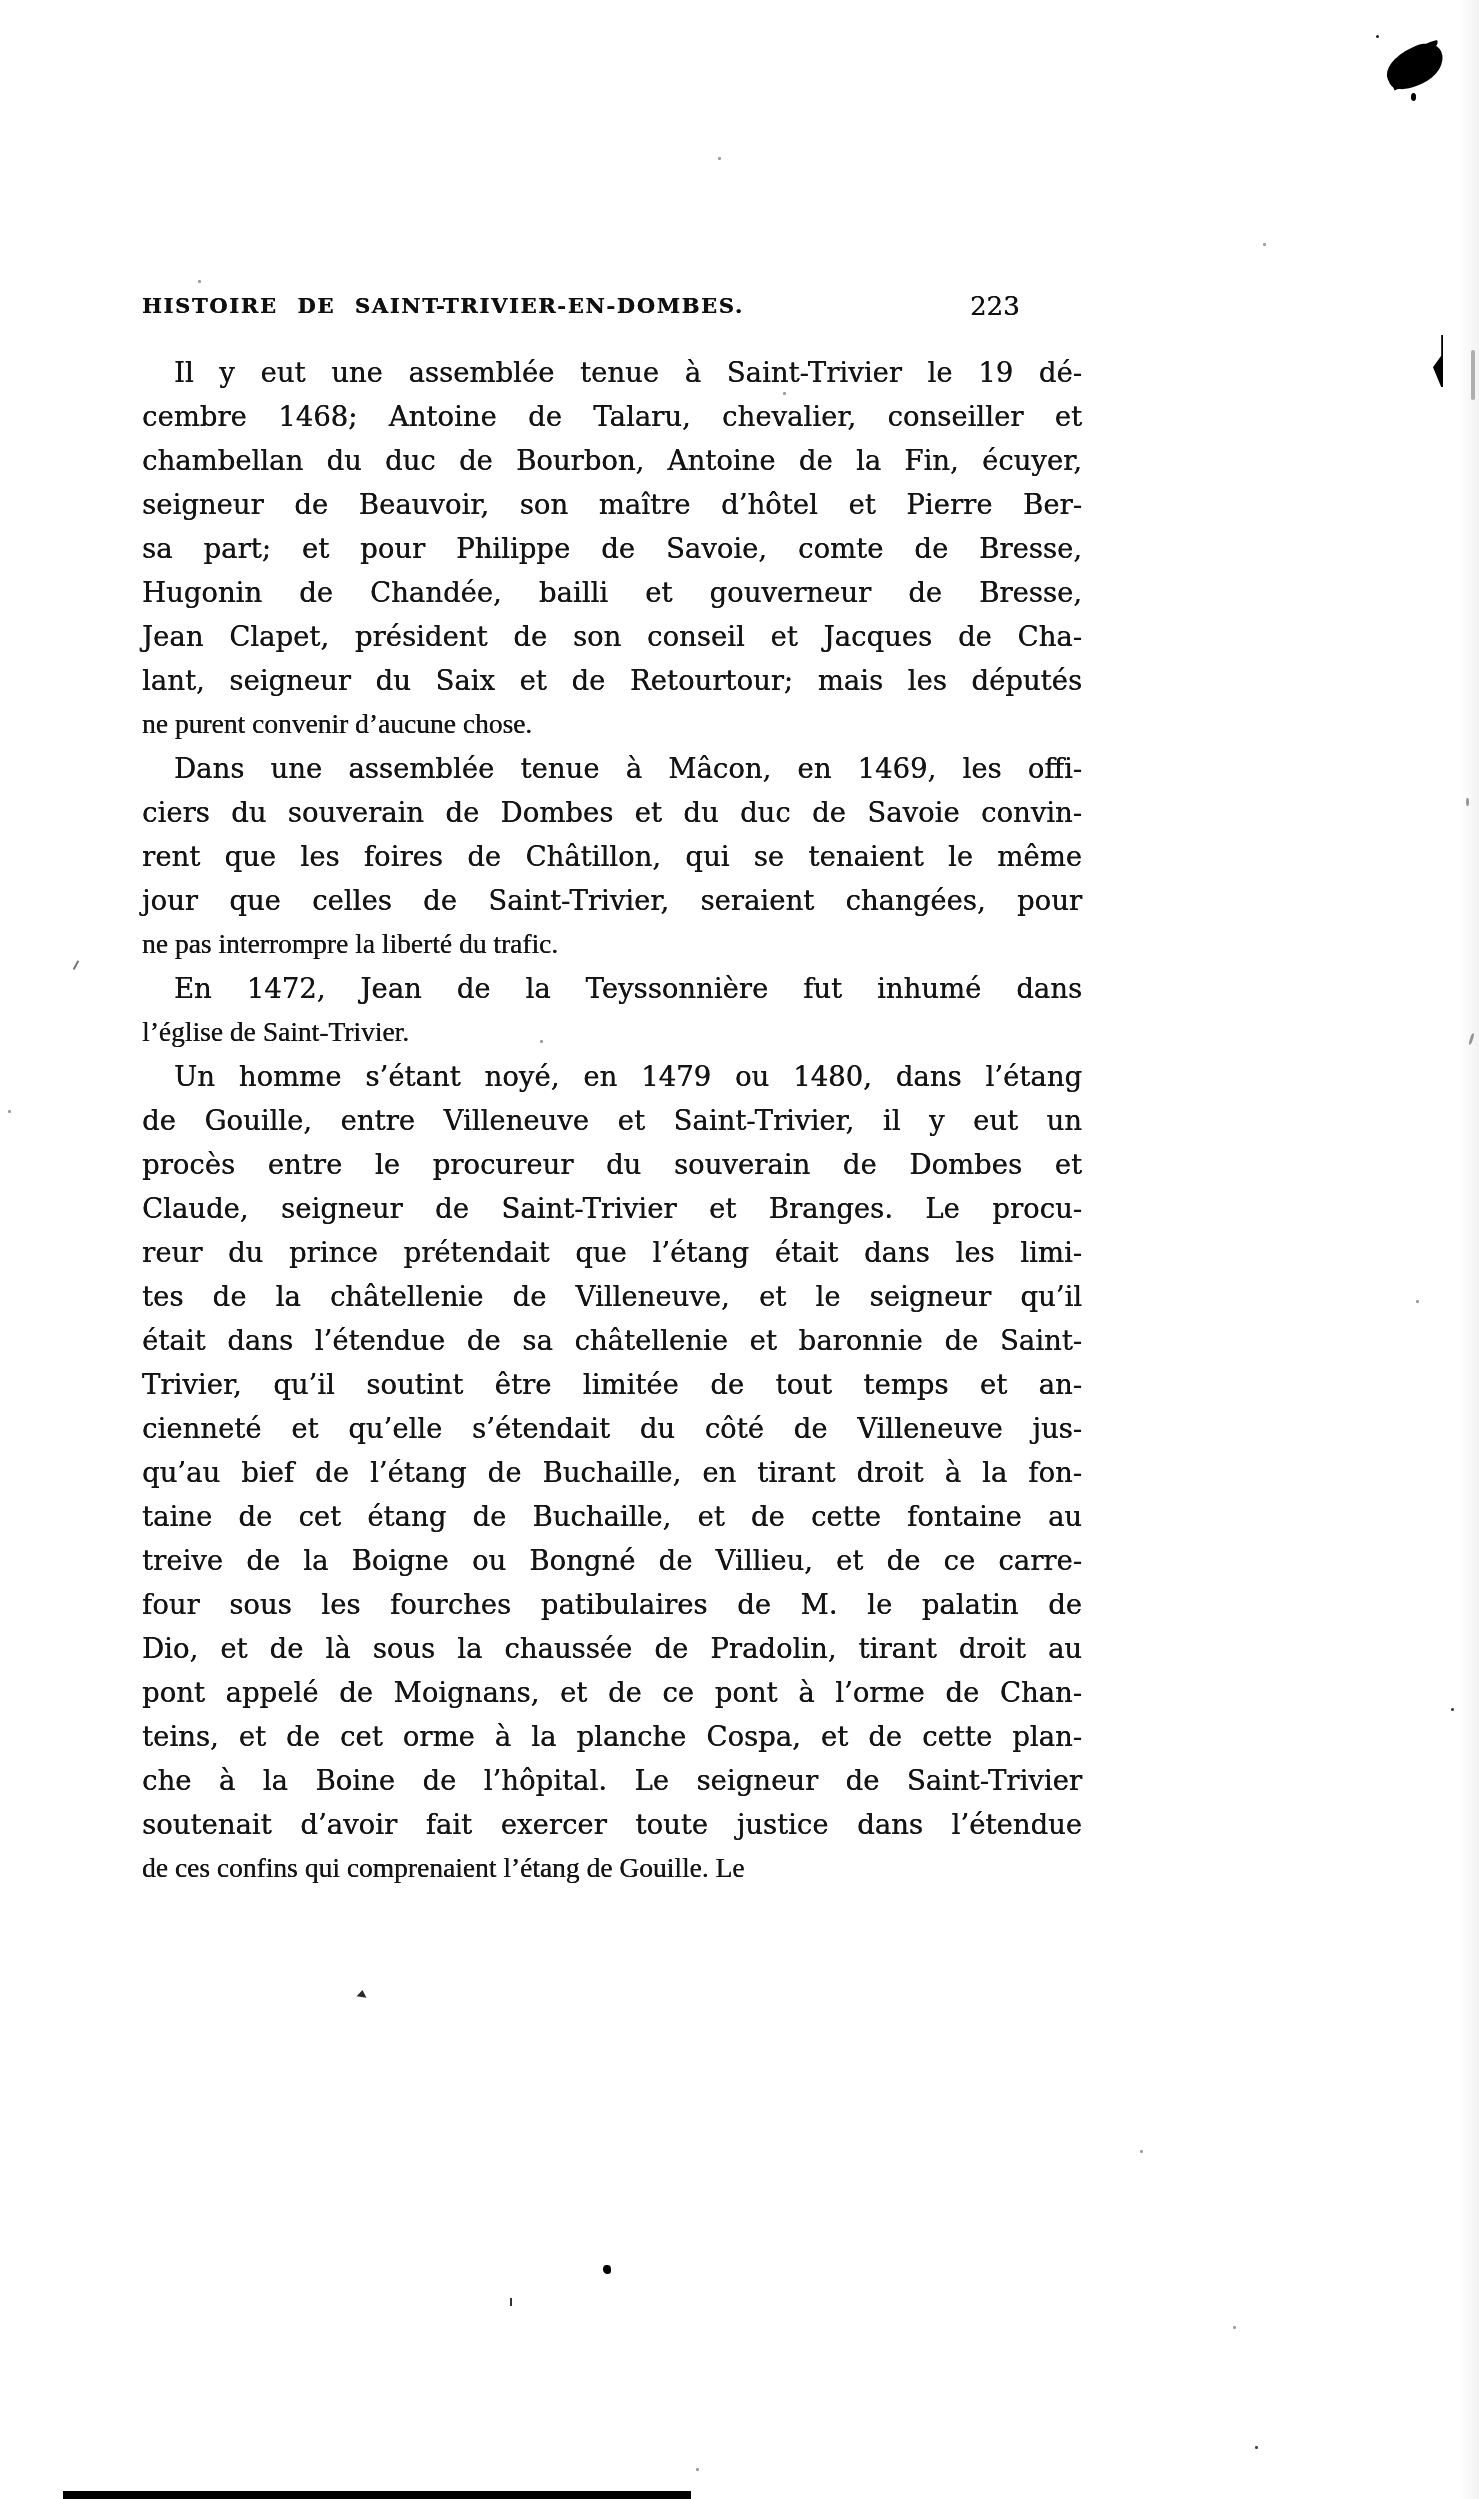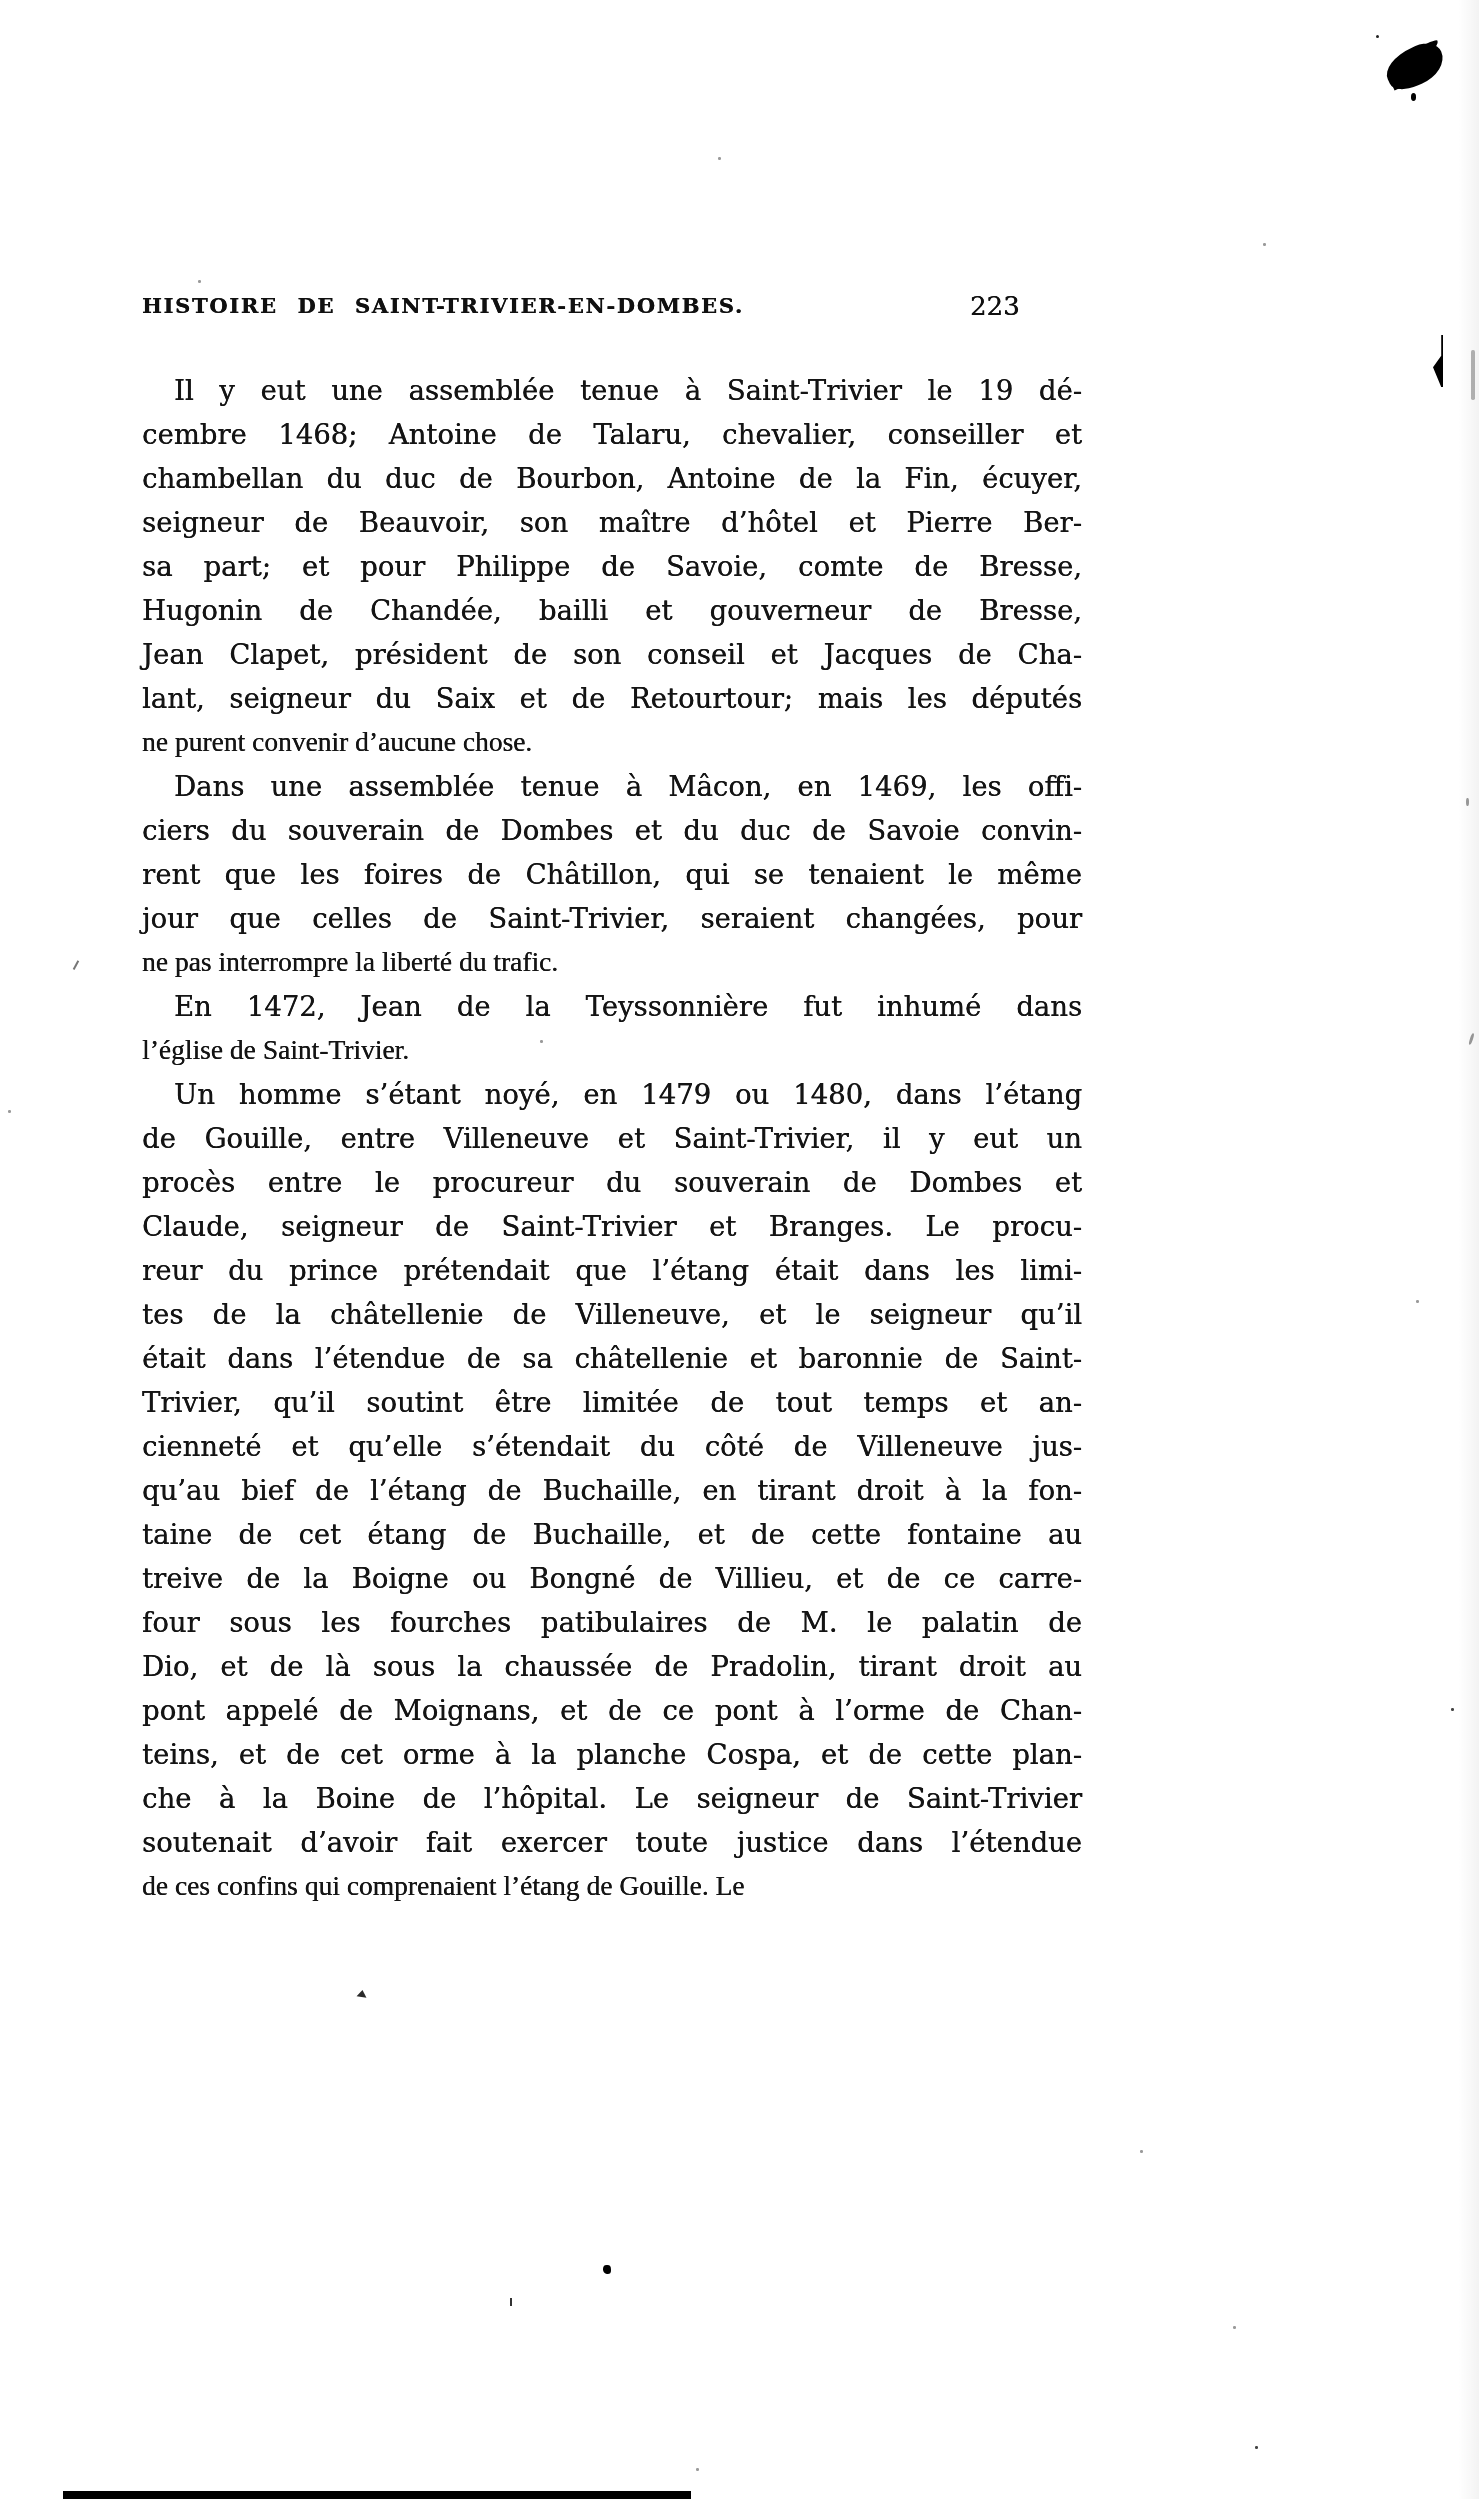--- a/index.html
+++ b/index.html
@@ -48,21 +48,21 @@
     font-size: 26px;
     font-weight: 400;
     color: #101010;
     text-shadow: 0.3px 0 0 currentColor;
     margin-left: 23px;
   }
 
   .text-block {
     position: absolute;
     left: 142px;
-    top: 368px;
+    top: 350px;
     width: 940px;
     font-size: 27.5px;
     line-height: 44px;
     text-shadow: 0.3px 0 0 currentColor;
   }
   .line {
     text-align: justify;
     text-align-last: justify;
     white-space: normal;
     height: 44px;

